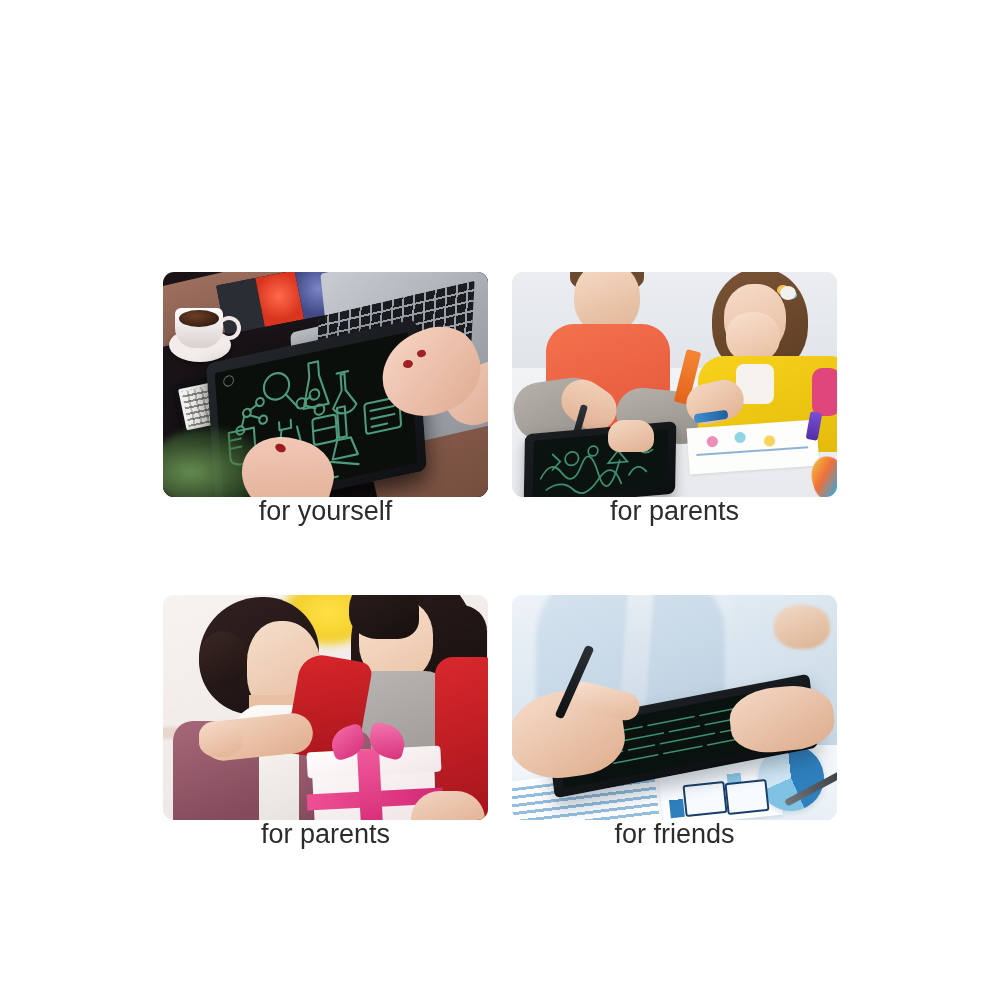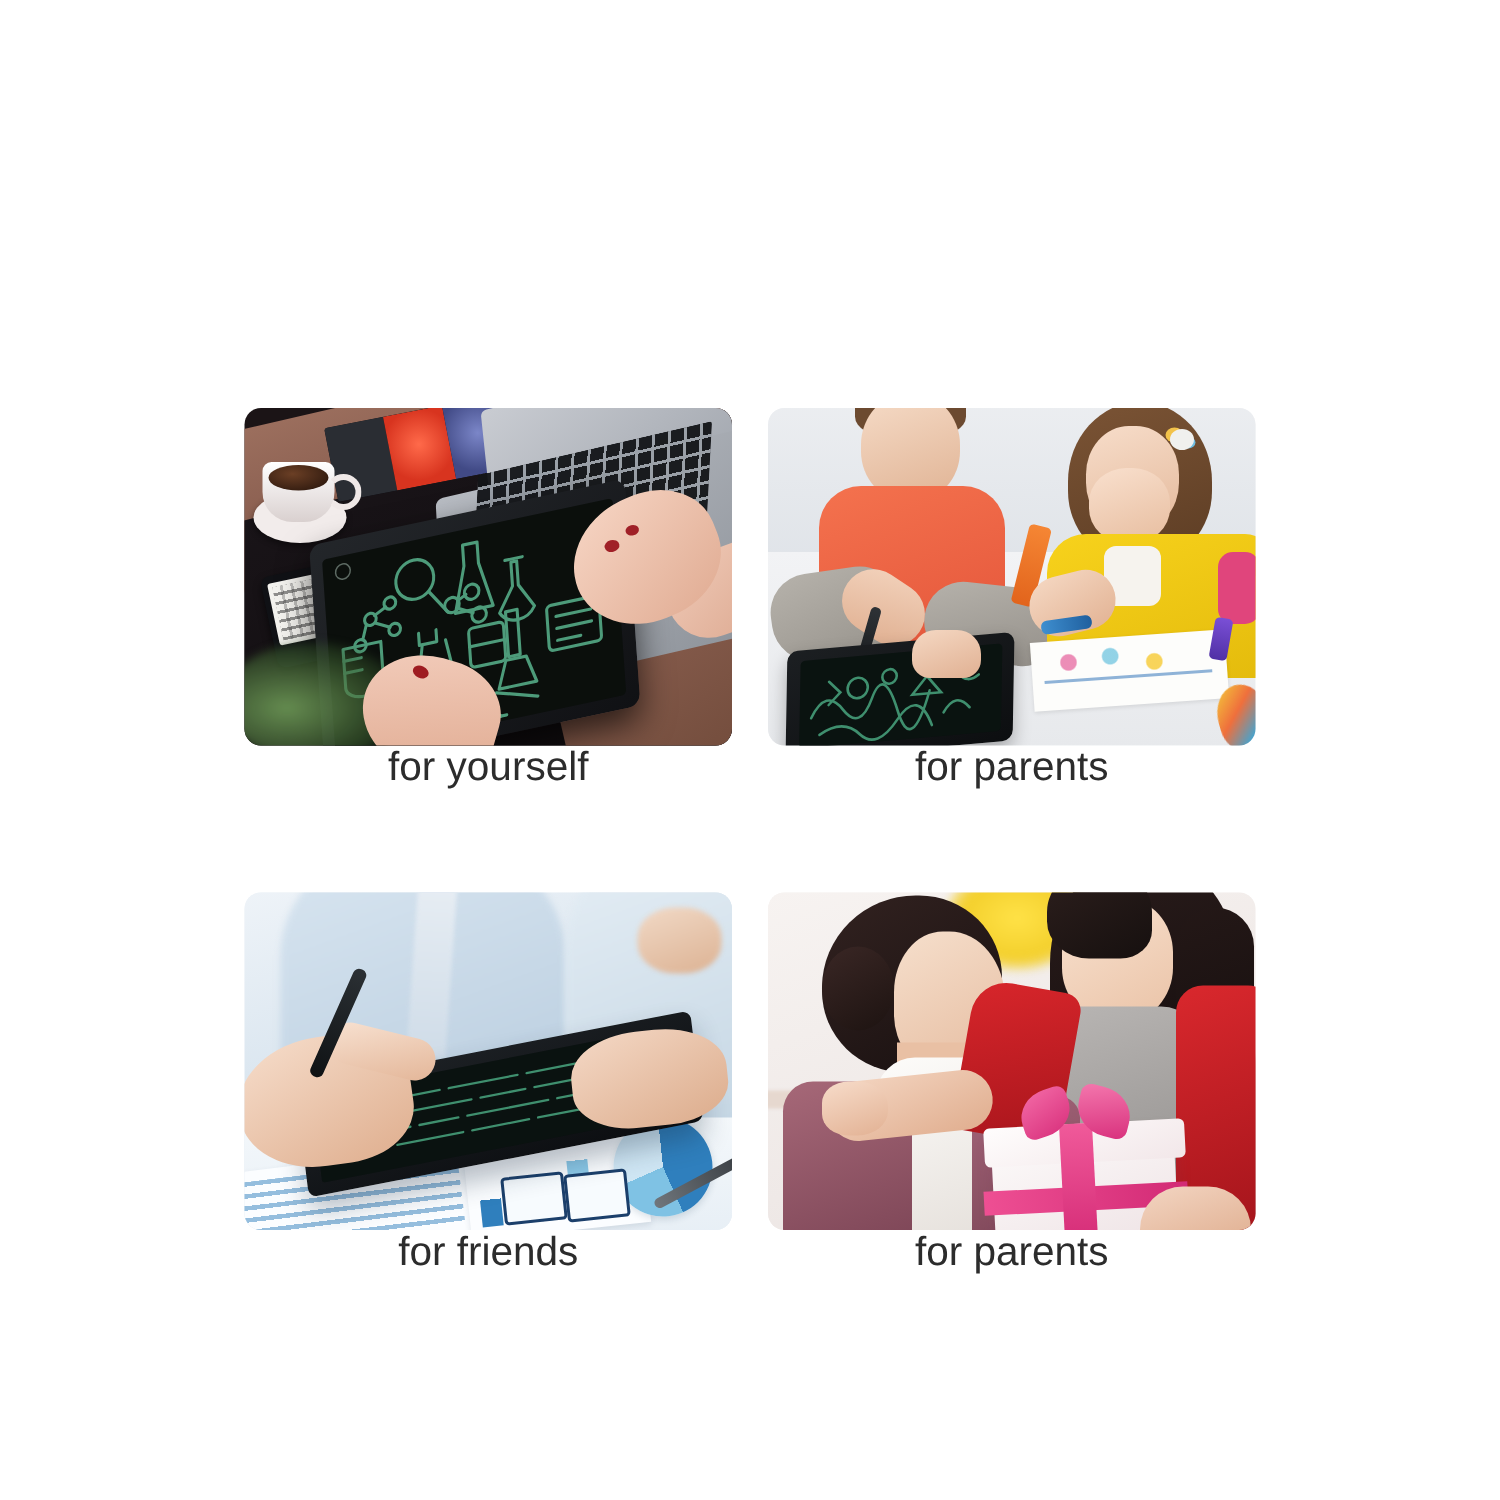--- a/index.html
+++ b/index.html
@@ -984,20 +984,57 @@
           <div class="boy-hand"></div>
         </div>
         <div class="caption">for parents</div>
       </div>
 
     </div>
 
     <div class="grid-row">
 
       <div class="cell">
+        <div class="photo p4">
+          <div class="bg"></div>
+          <div class="flowers"></div>
+          <div class="wall-r"></div>
+          <div class="shelf"></div>
+
+          <div class="daughter-hair"></div>
+          <div class="daughter-face"></div>
+          <div class="daughter-hair-front"></div>
+          <div class="daughter-hair-side"></div>
+          <div class="daughter-gray"></div>
+          <div class="daughter-red-r"></div>
+
+          <div class="mom-hair"></div>
+          <div class="mom-face"></div>
+          <div class="mom-bun"></div>
+          <div class="mom-neck"></div>
+          <div class="mom-turtleneck"></div>
+          <div class="mom-cardigan-l"></div>
+          <div class="mom-cardigan-r"></div>
+
+          <div class="daughter-red-l"></div>
+          <div class="d-arm"></div>
+          <div class="d-hand"></div>
+
+          <div class="gift-box"></div>
+          <div class="gift-lid"></div>
+          <div class="ribbon-h"></div>
+          <div class="ribbon-v"></div>
+          <div class="bow-l"></div>
+          <div class="bow-r"></div>
+          <div class="hand-b"></div>
+        </div>
+        <div class="caption">for parents</div>
+      </div>
+
+      <div class="cell">
         <div class="photo p3">
           <div class="bg"></div>
           <div class="person-a"></div>
           <div class="tie"></div>
           <div class="person-b"></div>
           <div class="far-hand"></div>
 
           <div class="papers"></div>
           <div class="table-doc"></div>
           <div class="chart1"></div>
@@ -1021,52 +1058,15 @@
           </div>
 
           <div class="hand-right"></div>
           <div class="hand-main"></div>
           <div class="finger"></div>
           <div class="stylus3"></div>
         </div>
         <div class="caption">for friends</div>
       </div>
 
-      <div class="cell">
-        <div class="photo p4">
-          <div class="bg"></div>
-          <div class="flowers"></div>
-          <div class="wall-r"></div>
-          <div class="shelf"></div>
-
-          <div class="daughter-hair"></div>
-          <div class="daughter-face"></div>
-          <div class="daughter-hair-front"></div>
-          <div class="daughter-hair-side"></div>
-          <div class="daughter-gray"></div>
-          <div class="daughter-red-r"></div>
-
-          <div class="mom-hair"></div>
-          <div class="mom-face"></div>
-          <div class="mom-bun"></div>
-          <div class="mom-neck"></div>
-          <div class="mom-turtleneck"></div>
-          <div class="mom-cardigan-l"></div>
-          <div class="mom-cardigan-r"></div>
-
-          <div class="daughter-red-l"></div>
-          <div class="d-arm"></div>
-          <div class="d-hand"></div>
-
-          <div class="gift-box"></div>
-          <div class="gift-lid"></div>
-          <div class="ribbon-h"></div>
-          <div class="ribbon-v"></div>
-          <div class="bow-l"></div>
-          <div class="bow-r"></div>
-          <div class="hand-b"></div>
-        </div>
-        <div class="caption">for parents</div>
-      </div>
-
     </div>
   </div>
 </div>
 
 </body></html>

